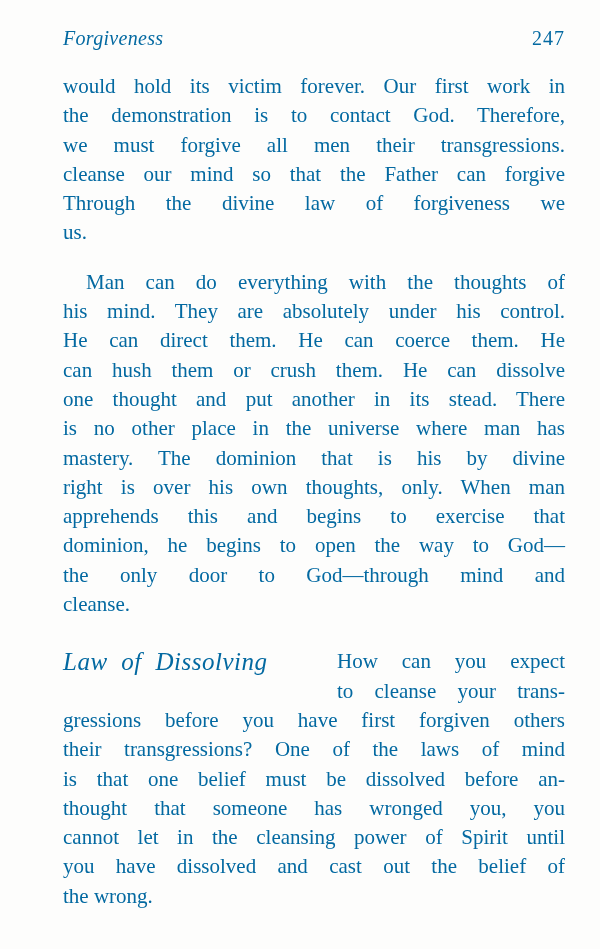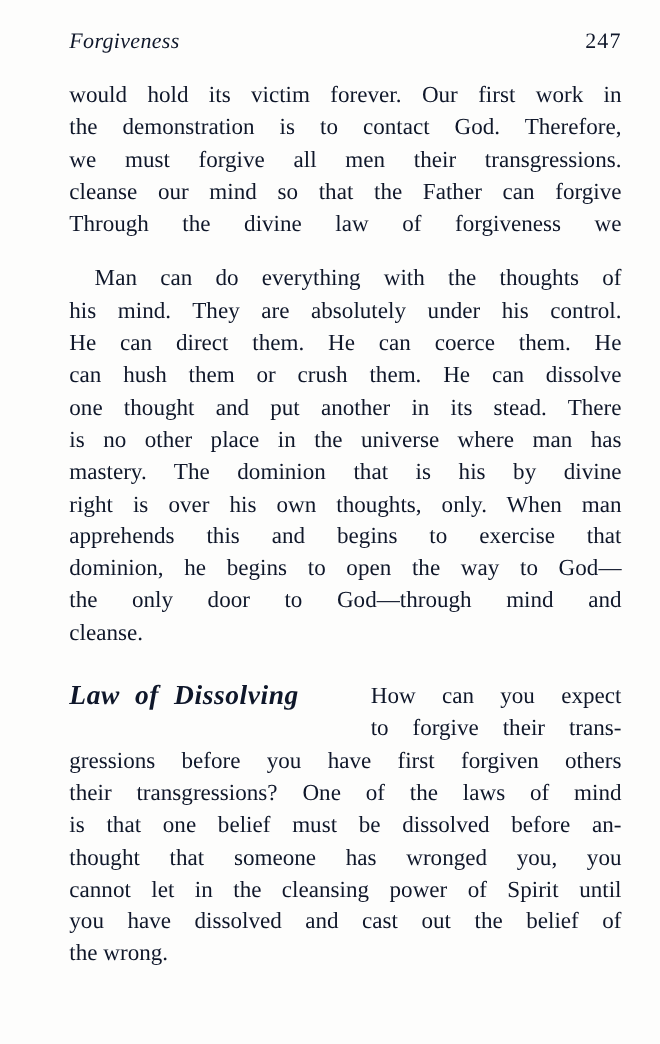--- a/index.html
+++ b/index.html
@@ -54,48 +54,49 @@
     padding-left: 23px;
     margin-top: 20px;
   }
   .section {
     margin-top: 28px;
   }
   .heading-float {
     float: left;
     width: 274px;
     height: 45px;
-    font-weight: 700;
+    font-weight: 400;
     font-style: italic;
     font-size: 25px;
     line-height: 29.3px;
     letter-spacing: 0.5px;
     word-spacing: 7px;
     white-space: nowrap;
   }
 </style>
 </head>
 <body>
 
-<div class="page" style="background: rgb(253, 253, 252); color: #0f172a;">
+<div class="page" style="background: rgb(253, 253, 252); color: #0369a1;">
 
   <div class="running-head">
     <span class="title">Forgiveness</span>
     <span class="pagenum">247</span>
   </div>
 
   <div class="body-text">
 
     <div id="paragraphs">
         <div class="paragraph">
           <div class="line">would hold its victim forever. Our first work in</div>
           <div class="line">the demonstration is to contact God. Therefore,</div>
           <div class="line">we must forgive all men their transgressions.</div>
           <div class="line">cleanse our mind so that the Father can forgive</div>
           <div class="line">Through the divine law of forgiveness we</div>
+          <div class="line last">us.</div>
         </div>
         <div class="paragraph">
           <div class="line indent">Man can do everything with the thoughts of</div>
           <div class="line">his mind. They are absolutely under his control.</div>
           <div class="line">He can direct them. He can coerce them. He</div>
           <div class="line">can hush them or crush them. He can dissolve</div>
           <div class="line">one thought and put another in its stead. There</div>
           <div class="line">is no other place in the universe where man has</div>
           <div class="line">mastery. The dominion that is his by divine</div>
           <div class="line">right is over his own thoughts, only. When man</div>
@@ -103,21 +104,21 @@
           <div class="line">dominion, he begins to open the way to God—</div>
           <div class="line">the only door to God—through mind and</div>
           <div class="line last">cleanse.</div>
         </div>
       </div>
 
     <div class="section" id="section">
       <div class="heading-float">Law of Dissolving</div>
 
     <div class="line">How can you expect</div>
-        <div class="line">to forgive their trans-</div>
+        <div class="line">to cleanse your trans-</div>
         <div class="line">gressions before you have first forgiven others</div>
         <div class="line">their transgressions? One of the laws of mind</div>
         <div class="line">is that one belief must be dissolved before an-</div>
         <div class="line">thought that someone has wronged you, you</div>
         <div class="line">cannot let in the cleansing power of Spirit until</div>
         <div class="line">you have dissolved and cast out the belief of</div>
         <div class="line last">the wrong.</div>
       </div>
 
   </div>

